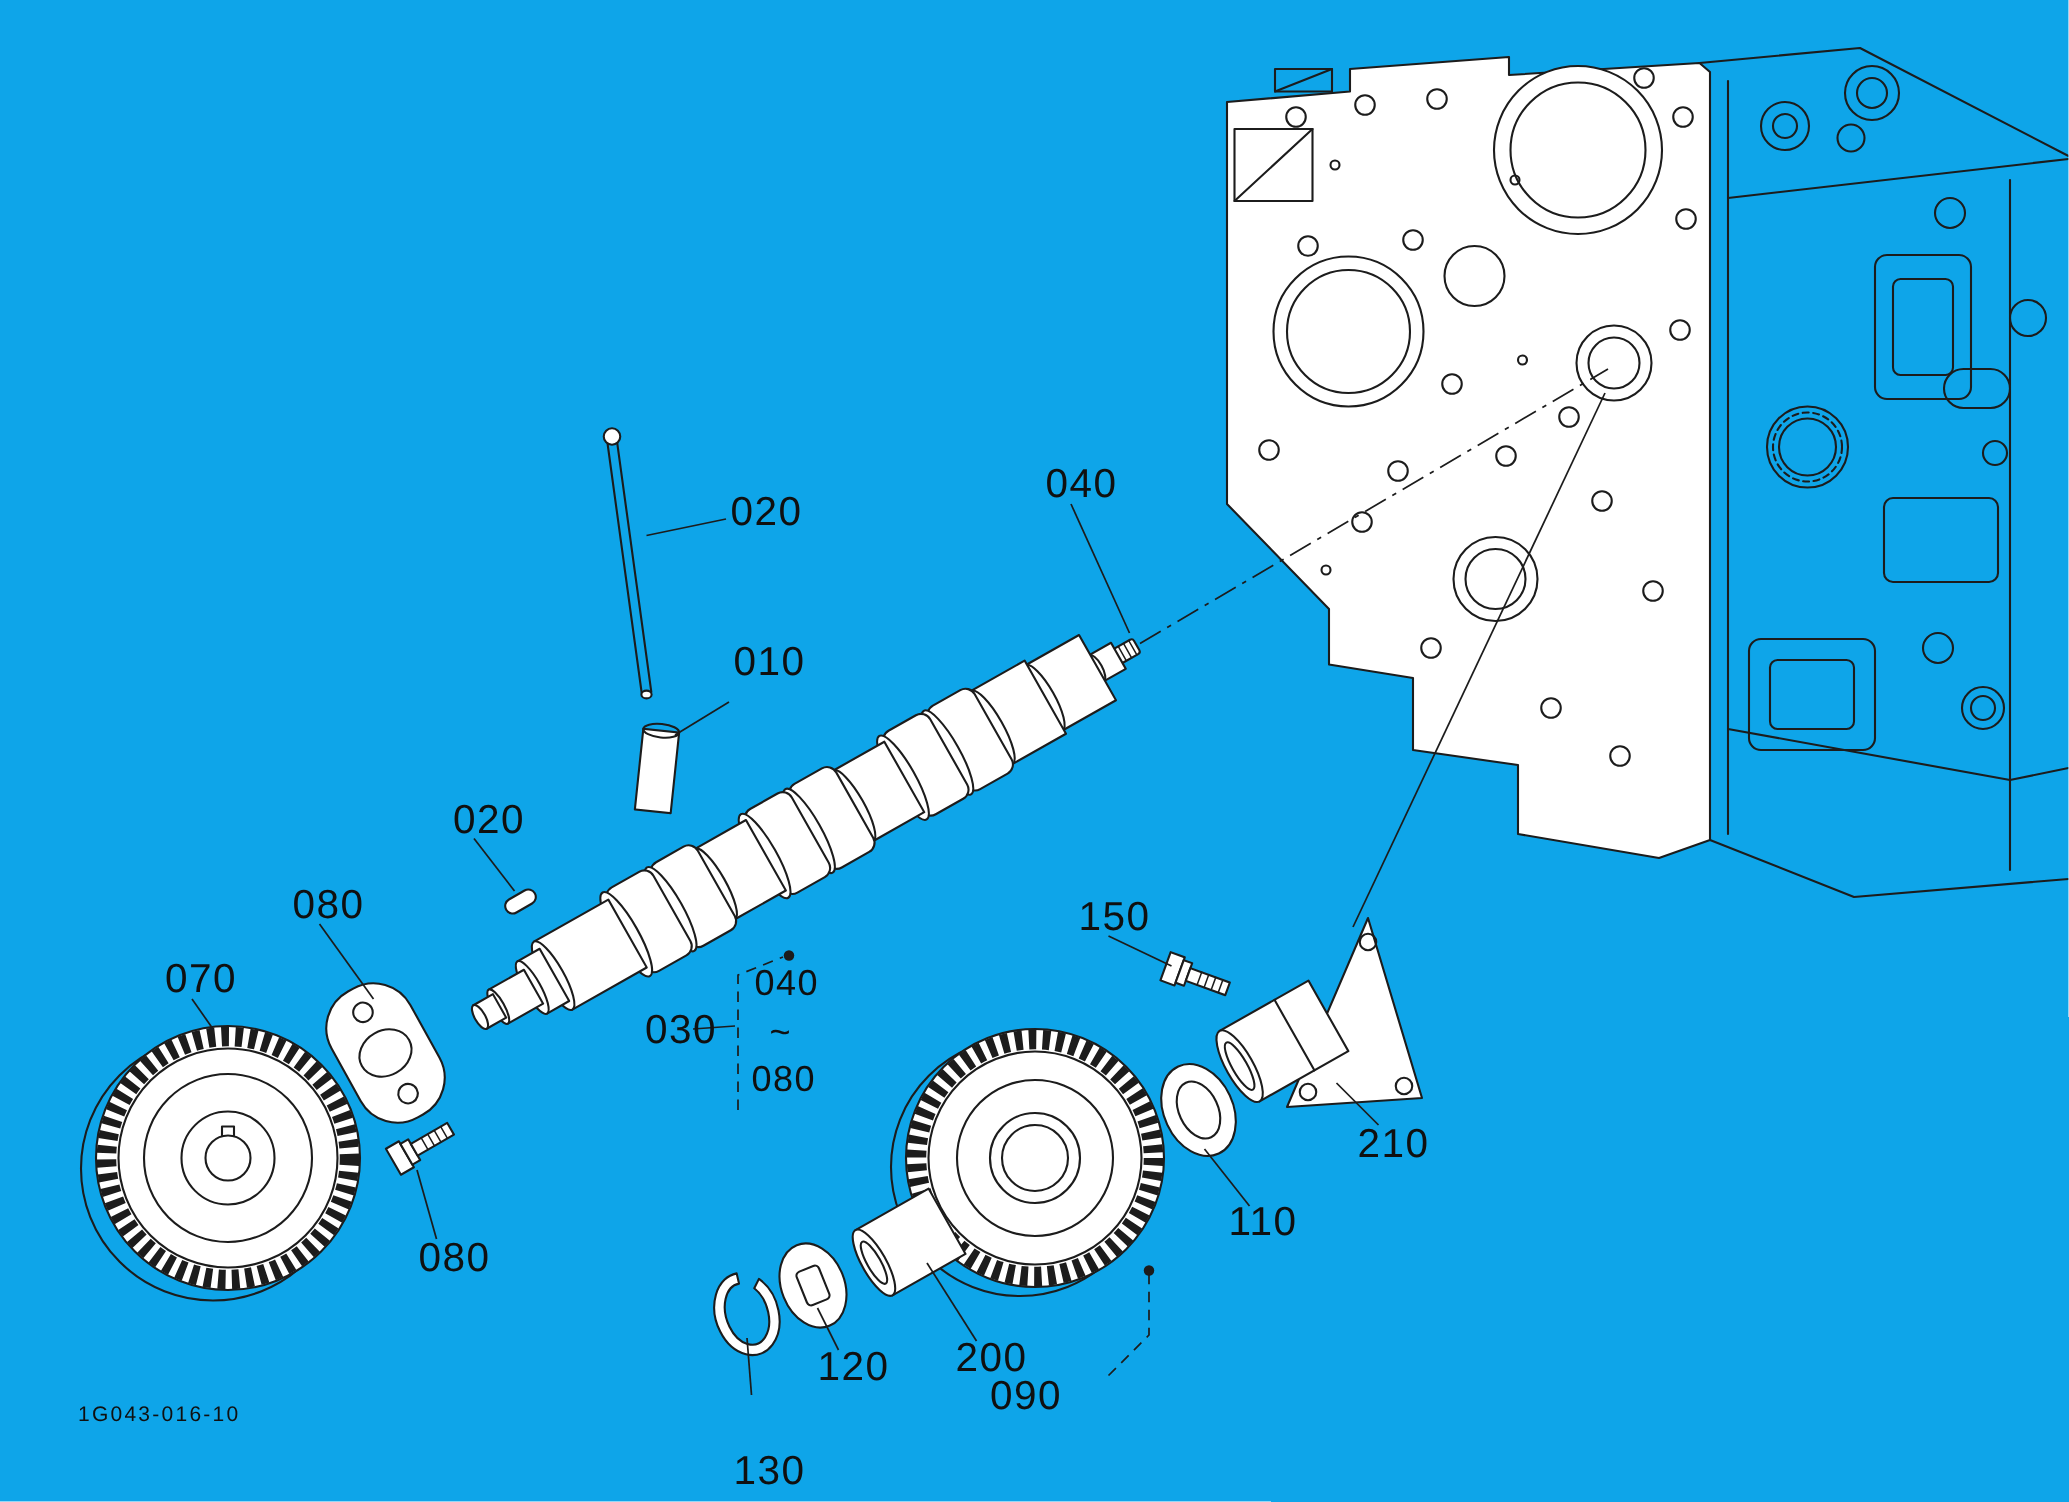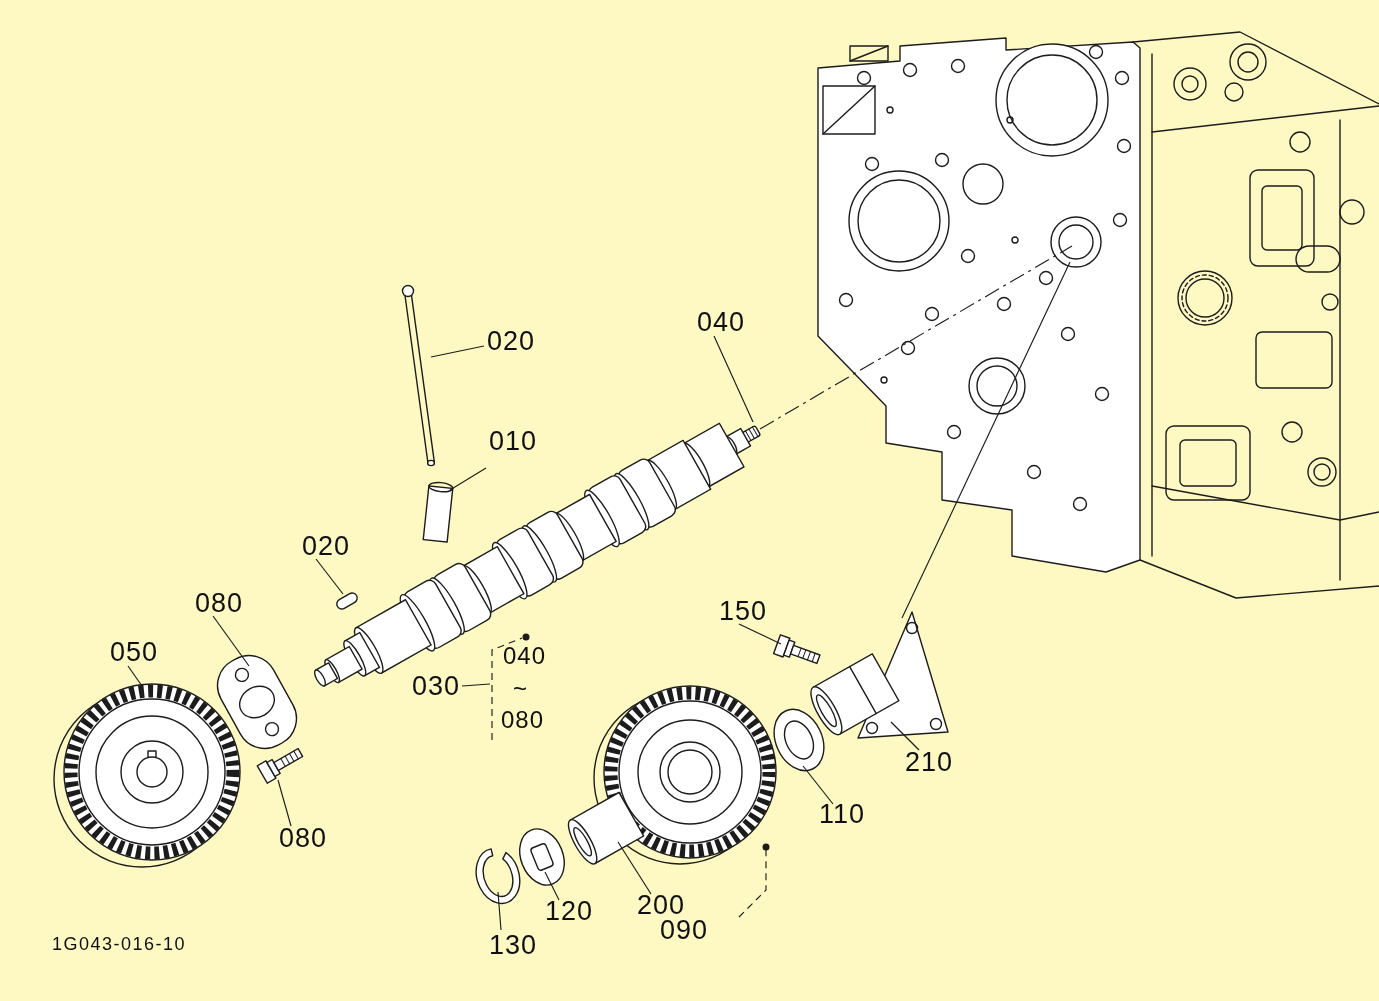--- a/index.html
+++ b/index.html
@@ -1,28 +1,28 @@
 <!DOCTYPE html>
 <html><head>
 <meta charset="utf-8">
 <style>
   html,body{margin:0;padding:0;background:#fff;}
-  #stage{position:relative;width:1379px;height:1001px;background:#fef9c3;overflow:hidden;
+  #stage{position:relative;width:1379px;height:1001px;background:#0ea5e9;overflow:hidden;
          font-family:"Liberation Sans", sans-serif;}
   svg{position:absolute;left:0;top:0;}
   .k{stroke:#1c1c1c;fill:none;stroke-width:1.4;stroke-linecap:round;stroke-linejoin:round;}
   .w{stroke:#1c1c1c;fill:#ffffff;stroke-width:1.4;stroke-linejoin:round;}
   .thin{stroke-width:1;}
   .lead{stroke:#1c1c1c;stroke-width:1.15;fill:none;}
   .dash{stroke-dasharray:7 5;}
   .dashdot{stroke-dasharray:16 5 3 5;}
   .dot{fill:#1c1c1c;stroke:none;}
   .callout{position:absolute;font-size:27px;color:#101010;letter-spacing:1px;white-space:nowrap;}
   .callout.small{font-size:24px;}
-  .figcode{position:absolute;font-size:18px;color:#101010;letter-spacing:1.5px;}
+  .figcode{position:absolute;font-size:14px;color:#101010;letter-spacing:1.5px;}
 </style>
 </head>
 <body>
 
 <div id="stage">
 
 <svg width="1379" height="1001" viewBox="0 0 1379 1001">
 
   <g>
 
@@ -262,29 +262,29 @@
     <circle class="dot" cx="766" cy="847" r="3.5"></circle>
   </g>
 
 </svg>
 
 <div class="callout" style="left:487px;top:326px">020</div>
 <div class="callout" style="left:697px;top:307px">040</div>
 <div class="callout" style="left:489px;top:426px">010</div>
 <div class="callout" style="left:302px;top:531px">020</div>
 <div class="callout" style="left:195px;top:588px">080</div>
-<div class="callout" style="left:110px;top:637px">050</div>
-<div class="callout" style="left:412px;top:671px">030</div>
+<div class="callout" style="left:110px;top:637px">070</div>
+<div class="callout" style="left:430px;top:671px">030</div>
 <div class="callout small" style="left:503px;top:642px">040</div>
 <div class="callout small" style="left:513px;top:675px">~</div>
 <div class="callout small" style="left:501px;top:706px">080</div>
 <div class="callout" style="left:719px;top:596px">150</div>
 <div class="callout" style="left:905px;top:747px">210</div>
 <div class="callout" style="left:819px;top:799px">110</div>
 <div class="callout" style="left:279px;top:823px">080</div>
 <div class="callout" style="left:545px;top:896px">120</div>
 <div class="callout" style="left:637px;top:890px">200</div>
-<div class="callout" style="left:489px;top:930px">130</div>
+<div class="callout" style="left:489px;top:965px">130</div>
 <div class="callout" style="left:660px;top:915px">090</div>
 
 <div class="figcode" style="left:52px;top:934px">1G043-016-10</div>
 
 </div>
 
 </body></html>

